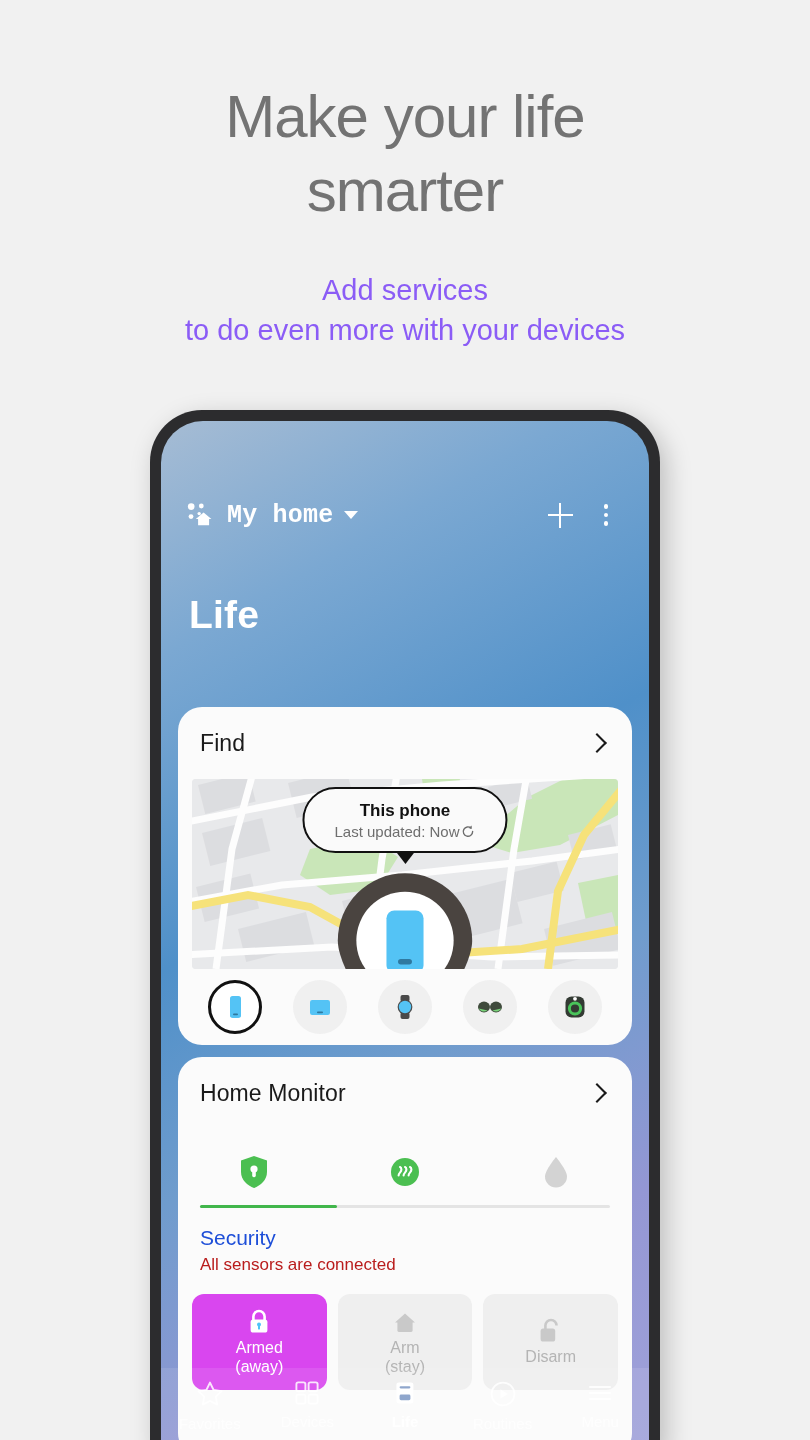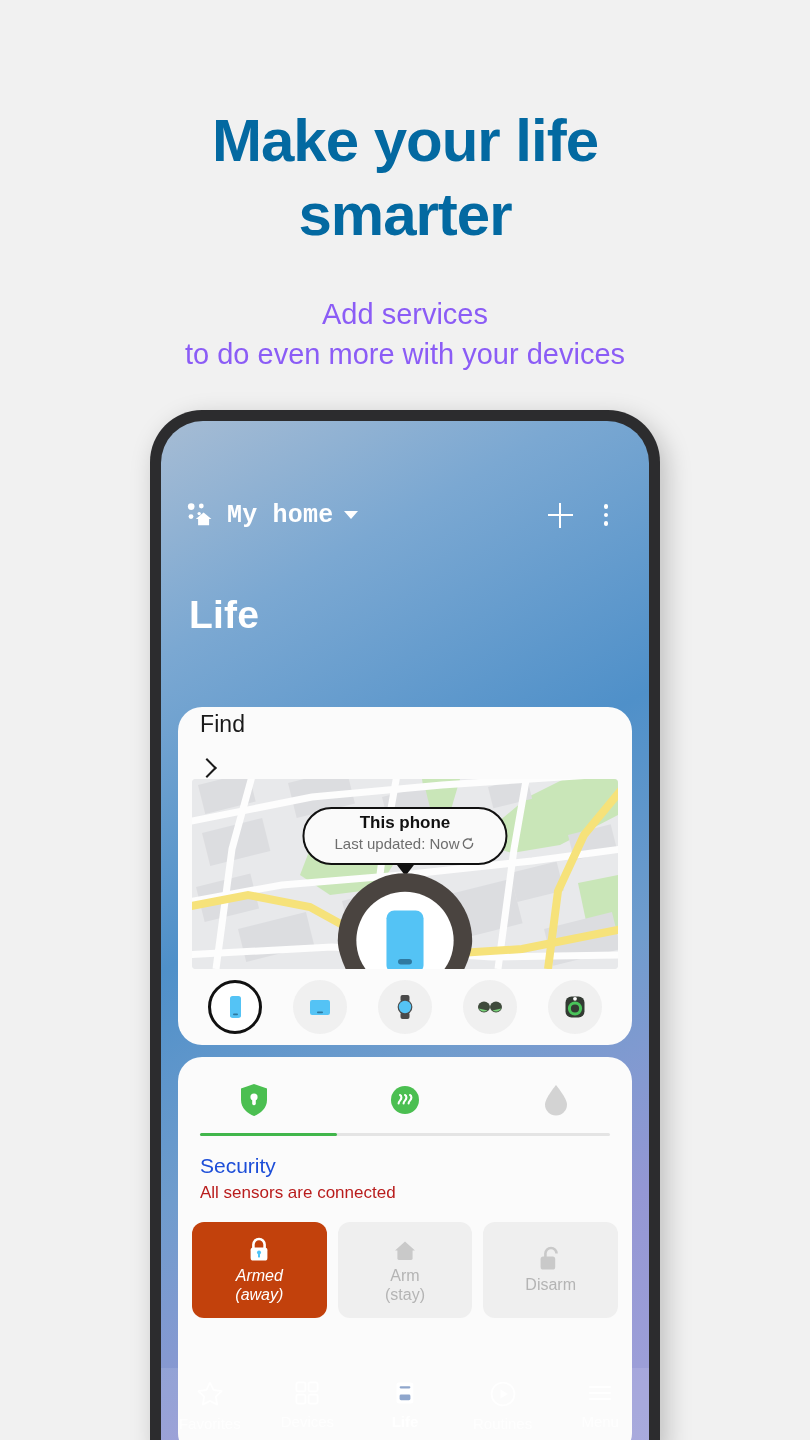--- a/index.html
+++ b/index.html
@@ -16,26 +16,26 @@
   }
 
   
   .promo {
     position: absolute;
     top: 0; left: 0; width: 810px;
     text-align: center;
   }
   .promo-title {
     margin: 0;
-    padding-top: 104px;
+    padding-top: 80px;
     font-size: 60px;
     line-height: 74px;
-    font-weight: 700;
+    font-weight: 400;
     letter-spacing: -1px;
-    color: #0369a1;
+    color: #737373;
   }
   .promo-sub {
     margin: 0;
     padding-top: 42px;
     font-size: 29px;
     line-height: 40px;
     font-weight: 400;
     color: #8b5cf6;
   }
 
@@ -120,24 +120,23 @@
     border-radius: 24px;
     box-sizing: border-box;
     overflow: hidden;
   }
   .card-find { top: 286px; height: 338px; }
   .card-monitor { top: 636px; height: 400px; }
 
   .card-head {
     height: 72px;
     display: flex;
-    align-items: flex-start;
+    align-items: center;
     padding: 4px 22px;
     box-sizing: border-box;
-    flex-direction: column;
   }
   .card-title {
     font-size: 23px;
     font-weight: 500;
     color: #1a1a1a;
     letter-spacing: .1px;
   }
   .card-head-spacer { flex: 1 1 auto; }
   .chevron {
     width: 12px; height: 12px;
@@ -153,26 +152,26 @@
     margin: 0 14px;
     height: 190px;
     border-radius: 4px;
     overflow: hidden;
     background: #e9eaec;
   }
   .map svg { display:block; width:100%; height:100%; }
   .bubble {
     position: absolute;
     left: 50%;
-    top: 28px;
+    top: 8px;
     transform: translateX(-50%);
     background: #fafafa;
     border: 2.6px solid #111;
     border-radius: 34px;
-    padding: 4px 30px 11px;
+    padding: 12px 30px 11px;
     text-align: center;
     white-space: nowrap;
   }
   .bubble-title { font-size: 17px; font-weight: 700; color: #111; }
   .bubble-sub {
     font-size: 15px; color: #6e6e6e; margin-top: 2px;
     display: flex; align-items: center; justify-content: center; gap: 1px;
   }
   .bubble-tail {
     position: absolute;
@@ -256,21 +255,21 @@
     flex: 1 1 0;
     height: 96px;
     border-radius: 12px;
     background: #efefef;
     display: flex;
     flex-direction: column;
     align-items: center;
     justify-content: center;
     gap: 3px;
   }
-  .arm-btn.active { background: #c2410c; font-style: italic; }
+  .arm-btn.active { background: #d946ef; }
   .arm-label {
     font-size: 16px;
     line-height: 19px;
     color: #b4b4b4;
     text-align: center;
   }
   .arm-btn.active .arm-label { color: #ffffff; }
 
   
   .bottomnav {
@@ -443,20 +442,25 @@
             <svg width="28" height="28" viewBox="0 0 28 28">
               <rect x="4.5" y="3.5" width="19" height="21" rx="6" fill="#333a33"></rect>
               <circle cx="14" cy="5.8" r="1.9" fill="#ffffff"></circle>
               <circle cx="14" cy="15.5" r="5.6" fill="none" stroke="#49c35a" stroke-width="3"></circle>
             </svg>
           </span>
         </div>
       </div>
 
       <div class="card card-monitor">
+        <div class="card-head">
+          <span class="card-title">Home Monitor</span>
+          <span class="card-head-spacer"></span>
+          <span class="chevron"></span>
+        </div>
 
         <div class="mon-tabs">
           <span class="mon-tab">
             <svg width="30" height="34" viewBox="0 0 30 34">
               <path d="M15 1 L28 5.5 V17 C28 25 21.6 30.6 15 33 C8.4 30.6 2 25 2 17 V5.5 Z" fill="#4bbf51"></path>
               <circle cx="15" cy="14" r="3.6" fill="#ffffff"></circle>
               <rect x="13.2" y="14.6" width="3.6" height="7.6" rx="1.6" fill="#ffffff"></rect>
             </svg>
           </span>
           <span class="mon-tab">

